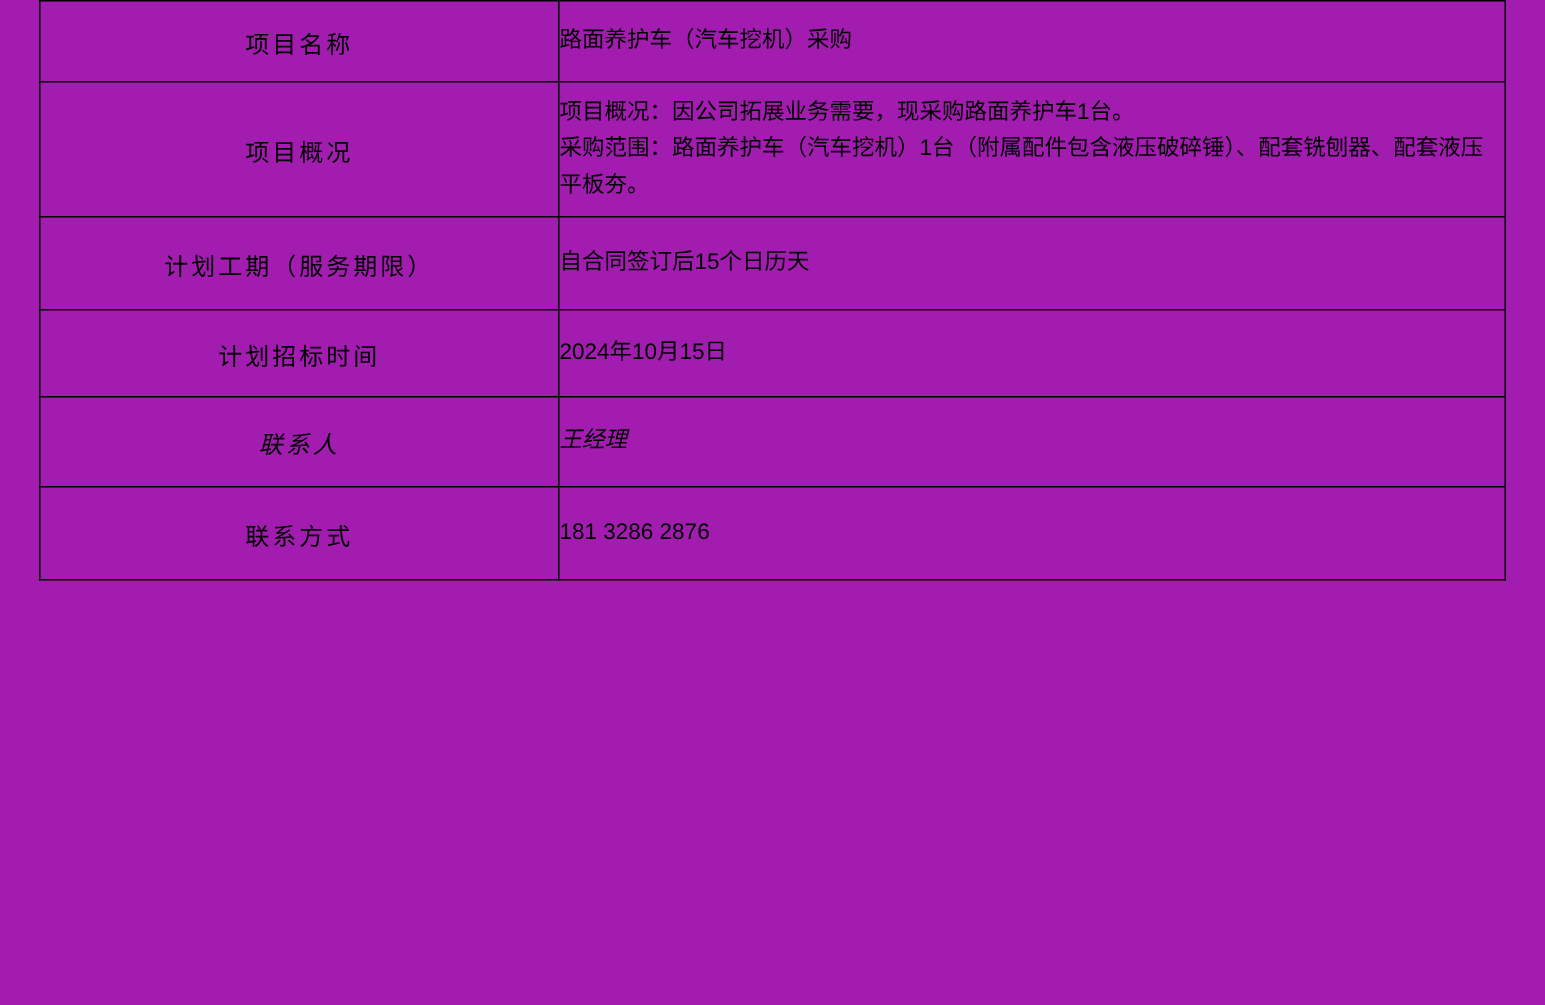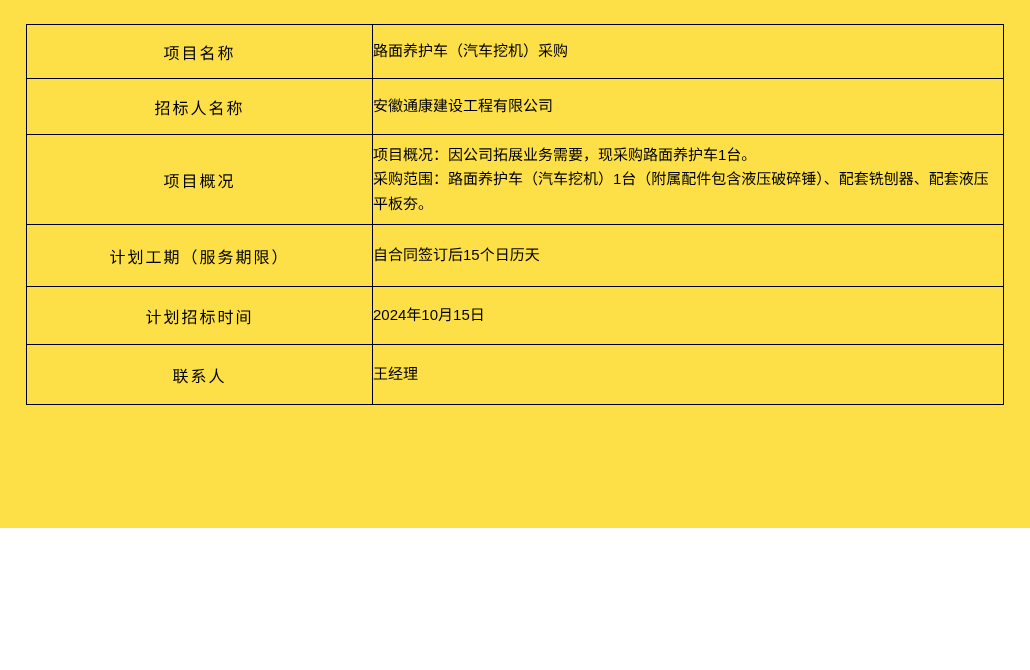--- a/index.html
+++ b/index.html
@@ -10,24 +10,24 @@
   body {
     width: 1030px;
     height: 670px;
     font-family: "Liberation Sans", "DejaVu Sans", sans-serif;
     color: #000000;
     overflow: hidden;
   }
   .page {
     position: relative;
     width: 1030px;
-    height: 528px;
+    height: 670px;
     box-sizing: border-box;
-    padding: 24px 26px 0 26px;
-    background: #fde047;
+    padding: 0 26px 0 26px;
+    background: #a21caf;
   }
   table.info-table {
     width: 978px;
     border-collapse: collapse;
     table-layout: fixed;
     border: 1px solid #000000;
   }
   table.info-table td {
     border: 1px solid #000000;
     padding: 0;
@@ -54,39 +54,33 @@
     white-space: normal;
   }
   .row-h-1 { height: 54px; }
   .row-h-2 { height: 56px; }
   .row-h-overview { height: 90px; }
   .row-h-3 { height: 62px; }
   .row-h-4 { height: 60px; }
   .row-h-5 { height: 62px; }
   .row-h-6 { height: 60px; }
   .row-h-7 { height: 58px; margin-top: 24px; }
-  .row-h-8 { height: 60px; }
+  .row-h-8 { height: 60px; font-style: italic; }
   .row-h-9 { height: 62px; }
 </style>
 </head>
 <body>
 
 <div class="page">
   <table class="info-table">
     <tbody>
         <tr class="row-h-1">
           <td class="label-cell">项目名称</td>
           <td class="value-cell">
             <span class="value-line">路面养护车（汽车挖机）采购</span>
-          </td>
-        </tr>
-        <tr class="row-h-2">
-          <td class="label-cell">招标人名称</td>
-          <td class="value-cell">
-            <span class="value-line">安徽通康建设工程有限公司</span>
           </td>
         </tr>
         <tr class="row-h-overview">
           <td class="label-cell">项目概况</td>
           <td class="value-cell">
             <span class="value-line">项目概况：因公司拓展业务需要，现采购路面养护车1台。</span>
             <span class="value-line">采购范围：路面养护车（汽车挖机）1台（附属配件包含液压破碎锤）、配套铣刨器、配套液压平板夯。</span>
           </td>
         </tr>
         <tr class="row-h-5">
@@ -100,15 +94,21 @@
           <td class="value-cell">
             <span class="value-line">2024年10月15日</span>
           </td>
         </tr>
         <tr class="row-h-8">
           <td class="label-cell">联系人</td>
           <td class="value-cell">
             <span class="value-line">王经理</span>
           </td>
         </tr>
+        <tr class="row-h-9">
+          <td class="label-cell">联系方式</td>
+          <td class="value-cell">
+            <span class="value-line">181 3286 2876</span>
+          </td>
+        </tr>
       </tbody>
   </table>
 </div>
 
 </body></html>

